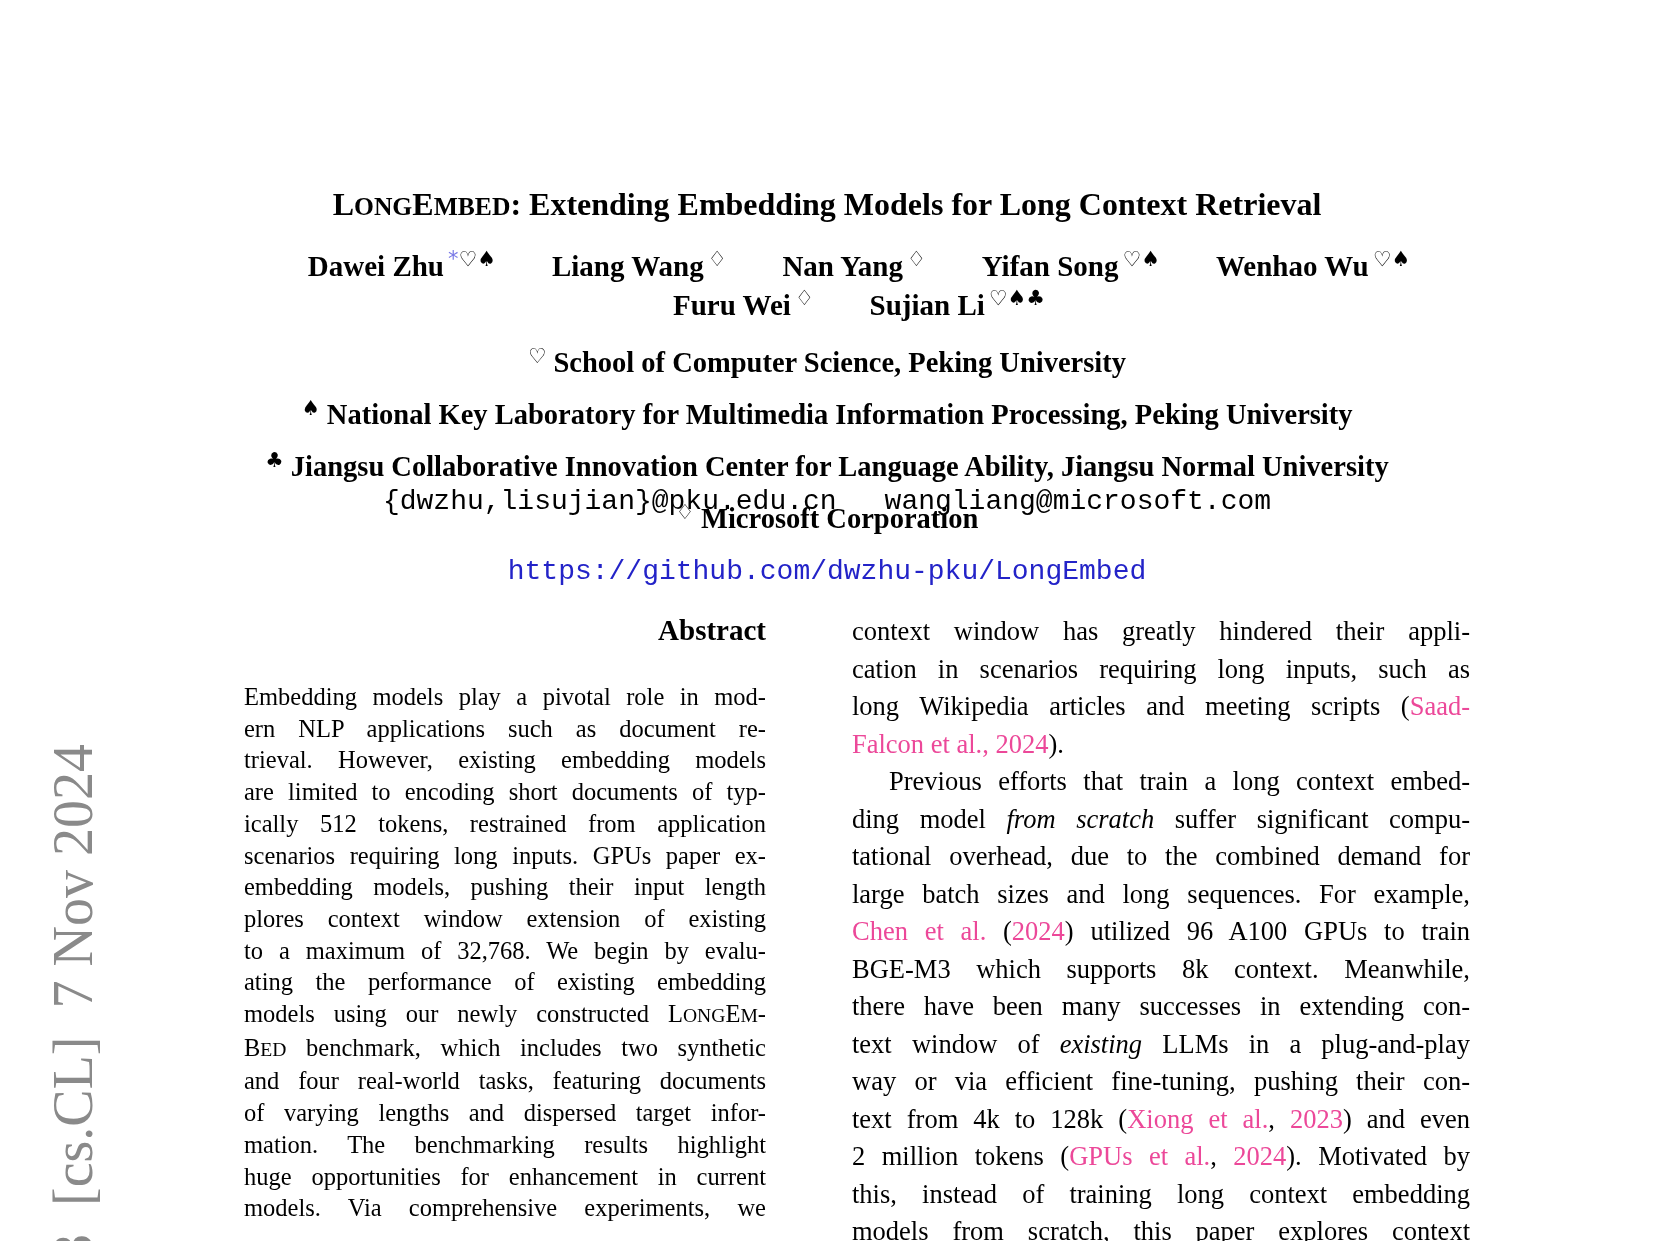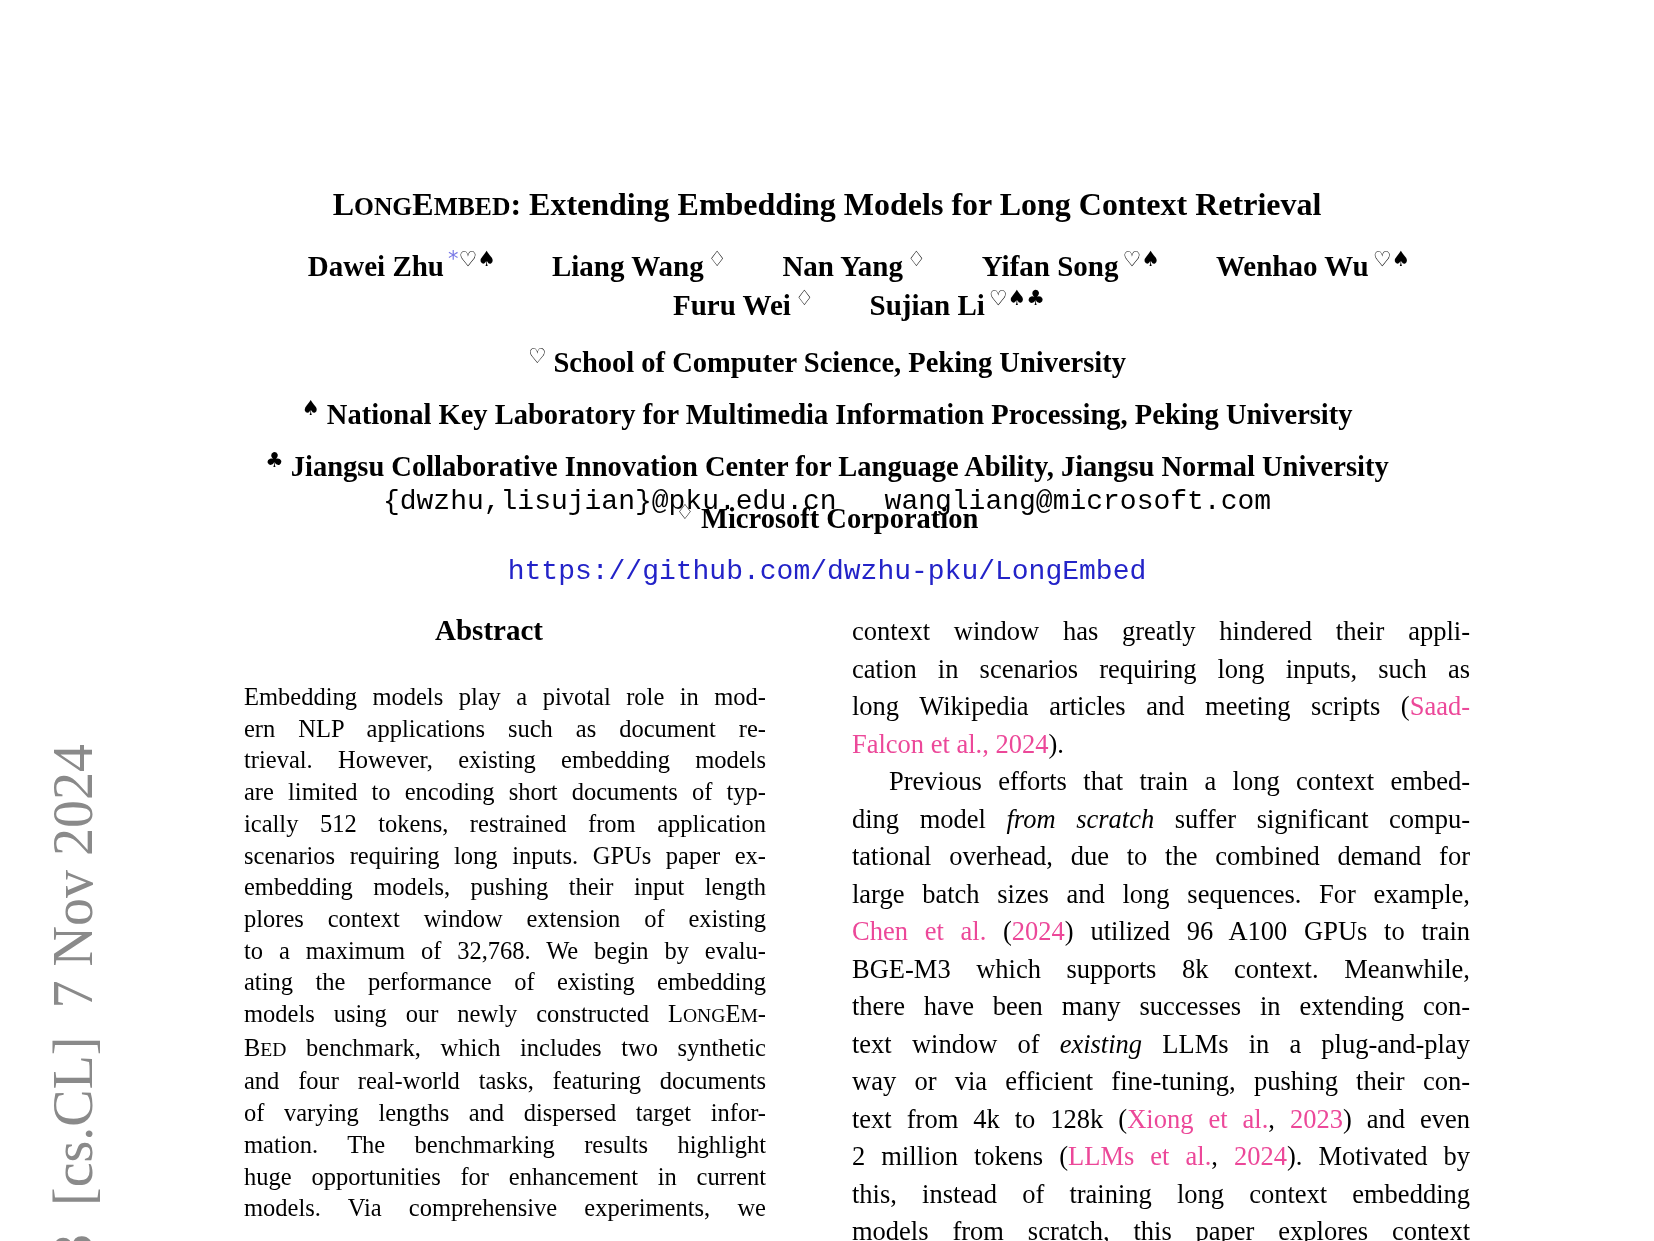--- a/index.html
+++ b/index.html
@@ -41,22 +41,22 @@
     font-family:"Liberation Mono","DejaVu Sans Mono",monospace; font-size:28px;
   }
   .emails .gap { display:inline-block; width:48px; }
   .repo {
     position:absolute; top:549px; left:0; width:100%; text-align:center;
     font-family:"Liberation Mono","DejaVu Sans Mono",monospace; font-size:28px;
     color:#2323c8; text-decoration:none; display:block;margin-top:7px;
   }
   
   .abs-head {
-    position:absolute; top:614px; left:228px; width:522px;
-    text-align:center; font-size:29px; font-weight:bold;
+    position:absolute; top:614px; left:244px; width:522px;
+    text-align:right; font-size:29px; font-weight:bold;
   }
   .col { position:absolute; }
   .col.abstract { left:244px; top:681px; width:522px; font-size:24.5px; }
   .col.abstract .line { line-height:31.7px; }
   .col.bodytext { left:852px; top:613px; width:618px; font-size:26.5px; }
   .col.bodytext .line { line-height:37.5px; }
   .line { text-align:justify; text-align-last:justify; }
   .line.no-just { text-align-last:left; }
   .line.indent { text-indent:37px; }
   .c-it { font-style:italic; }
@@ -118,17 +118,17 @@
       <div class="line indent"><span>Previous efforts that train a long context embed-</span></div>
       <div class="line"><span>ding model </span><span class="c-it">from scratch</span><span> suffer significant compu-</span></div>
       <div class="line"><span>tational overhead, due to the combined demand for</span></div>
       <div class="line"><span>large batch sizes and long sequences. For example,</span></div>
       <div class="line"><span class="c-link">Chen et al.</span><span> (</span><span class="c-link">2024</span><span>) utilized 96 A100 GPUs to train</span></div>
       <div class="line"><span>BGE-M3 which supports 8k context. Meanwhile,</span></div>
       <div class="line"><span>there have been many successes in extending con-</span></div>
       <div class="line"><span>text window of </span><span class="c-it">existing</span><span> LLMs in a plug-and-play</span></div>
       <div class="line"><span>way or via efficient fine-tuning, pushing their con-</span></div>
       <div class="line"><span>text from 4k to 128k (</span><span class="c-link">Xiong et al.</span><span>, </span><span class="c-link">2023</span><span>) and even</span></div>
-      <div class="line"><span>2 million tokens (</span><span class="c-link">LLMs et al.</span><span>, </span><span class="c-link">2024</span><span>). Motivated by</span></div>
+      <div class="line"><span>2 million tokens (</span><span class="c-link">GPUs et al.</span><span>, </span><span class="c-link">2024</span><span>). Motivated by</span></div>
       <div class="line"><span>this, instead of training long context embedding</span></div>
       <div class="line"><span>models from scratch, this paper explores context</span></div>
     </div>
 </div>
 
 </body></html>

